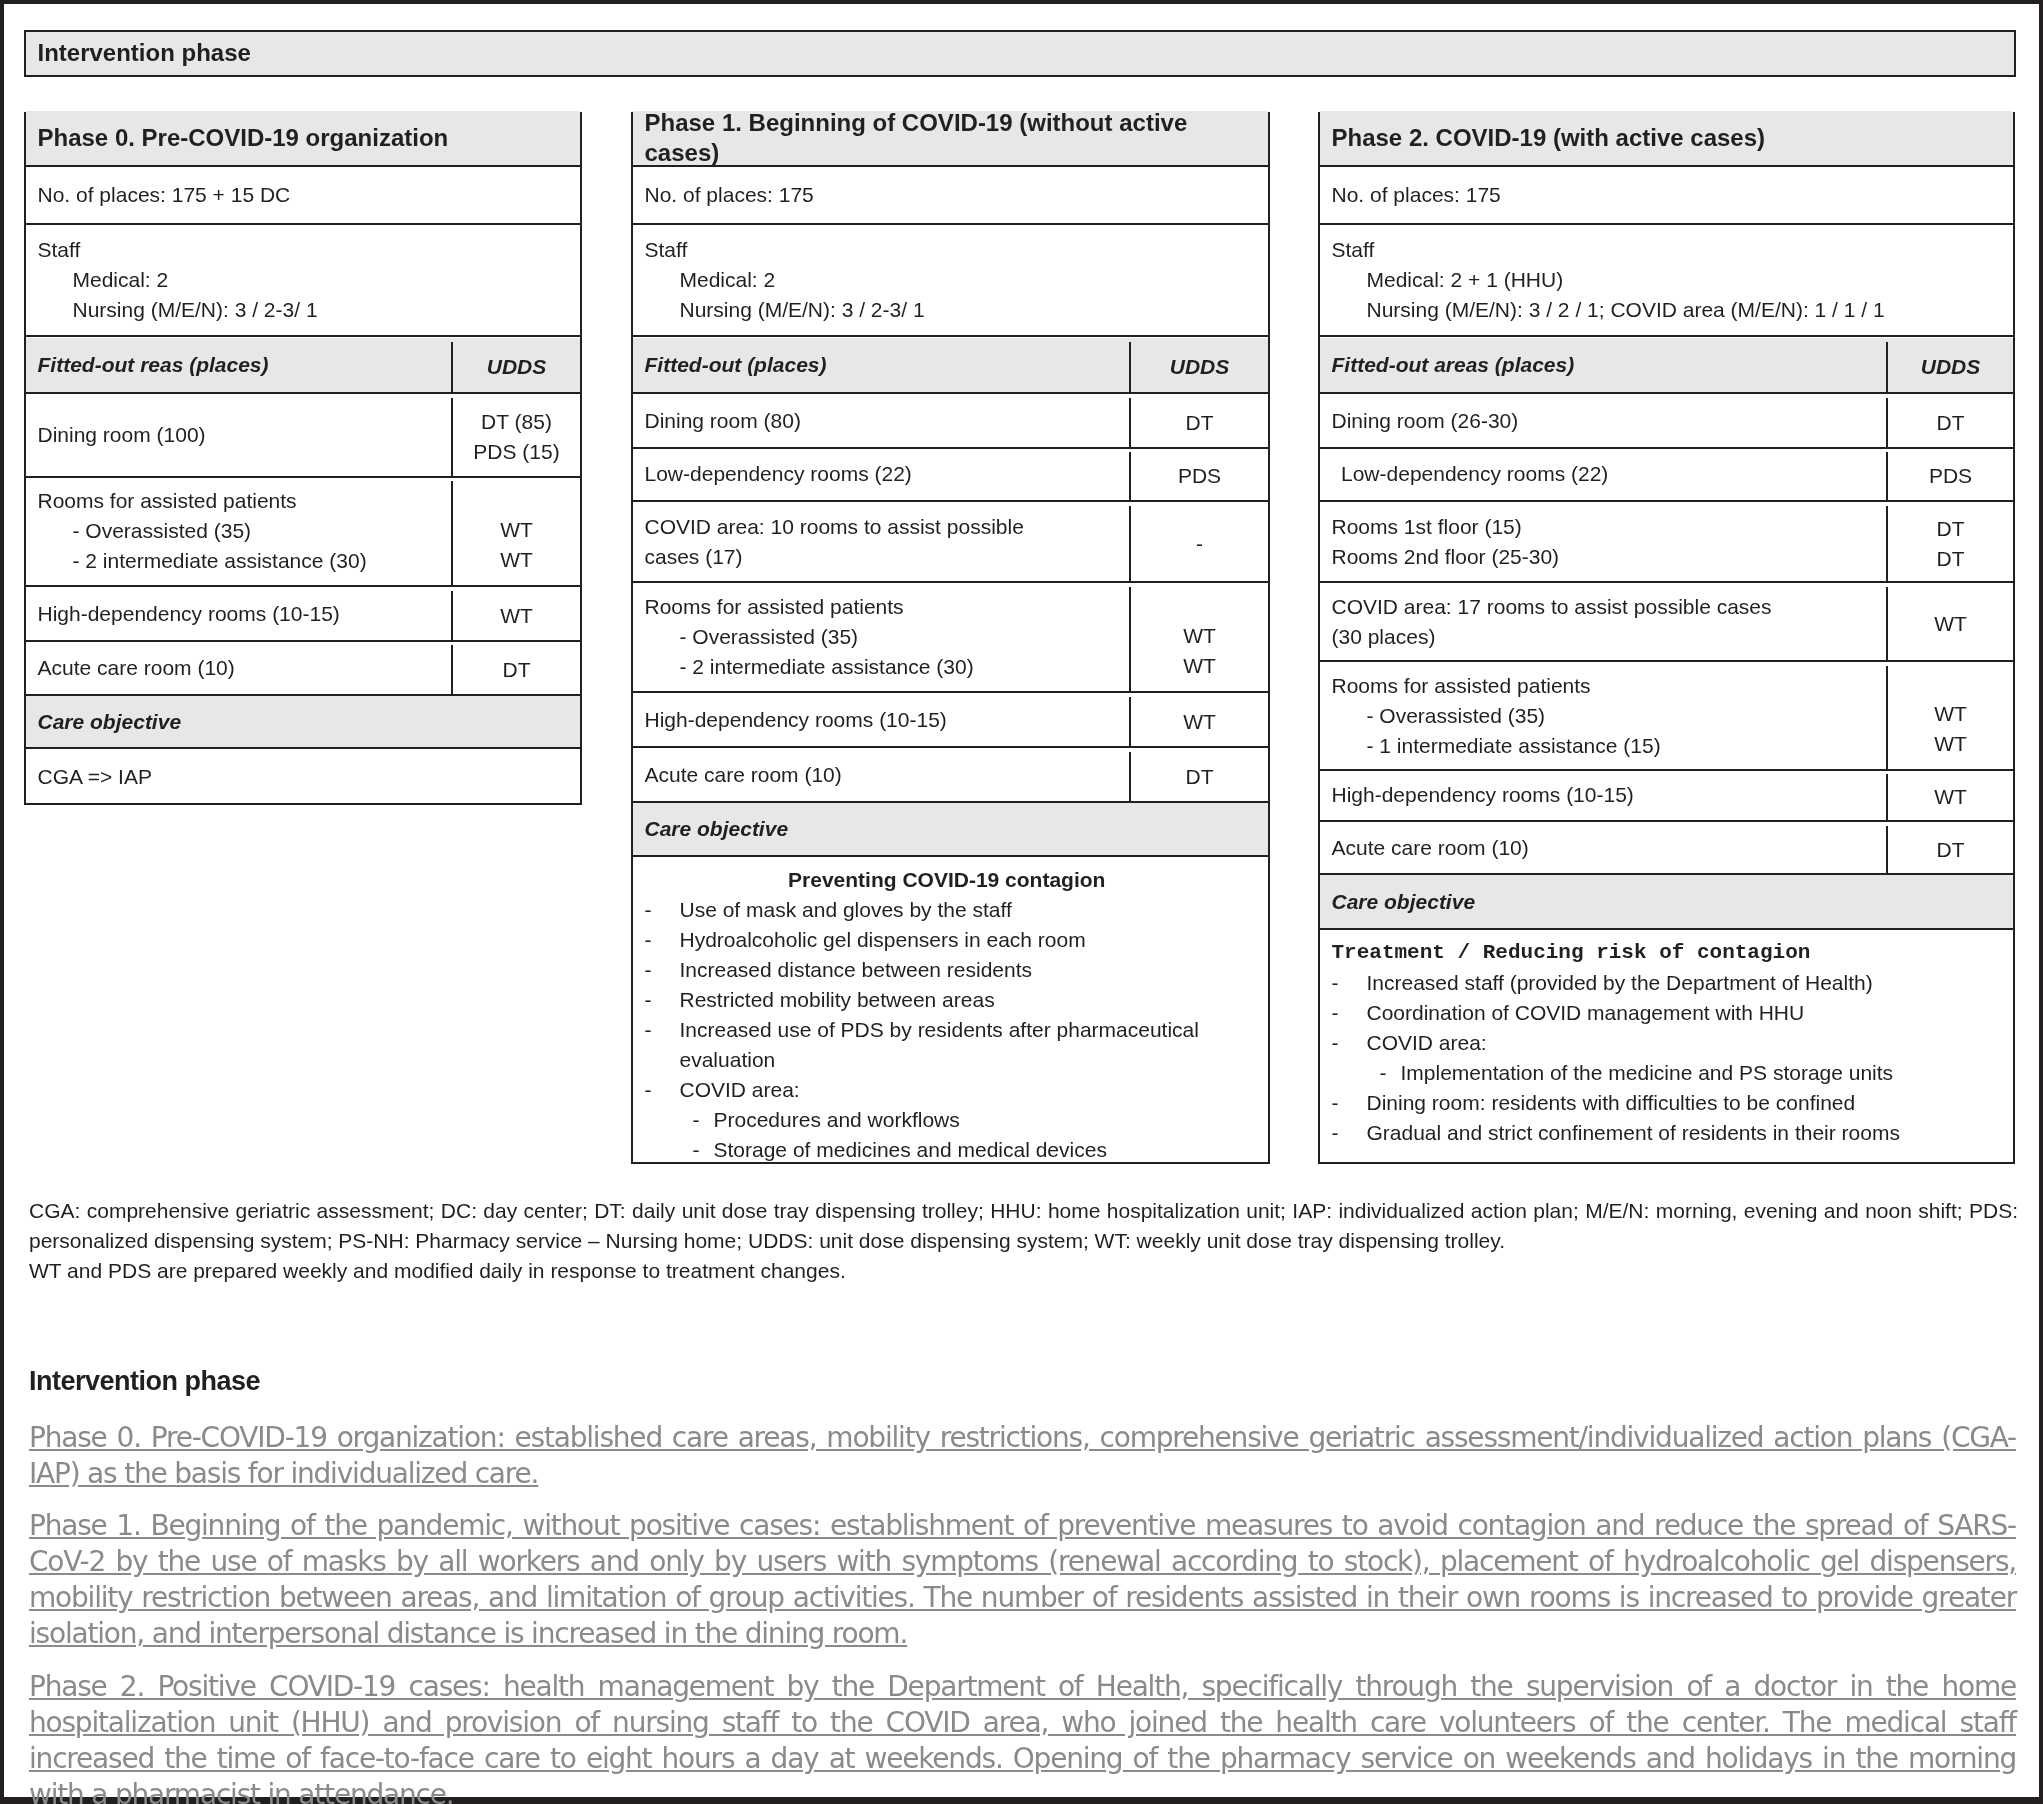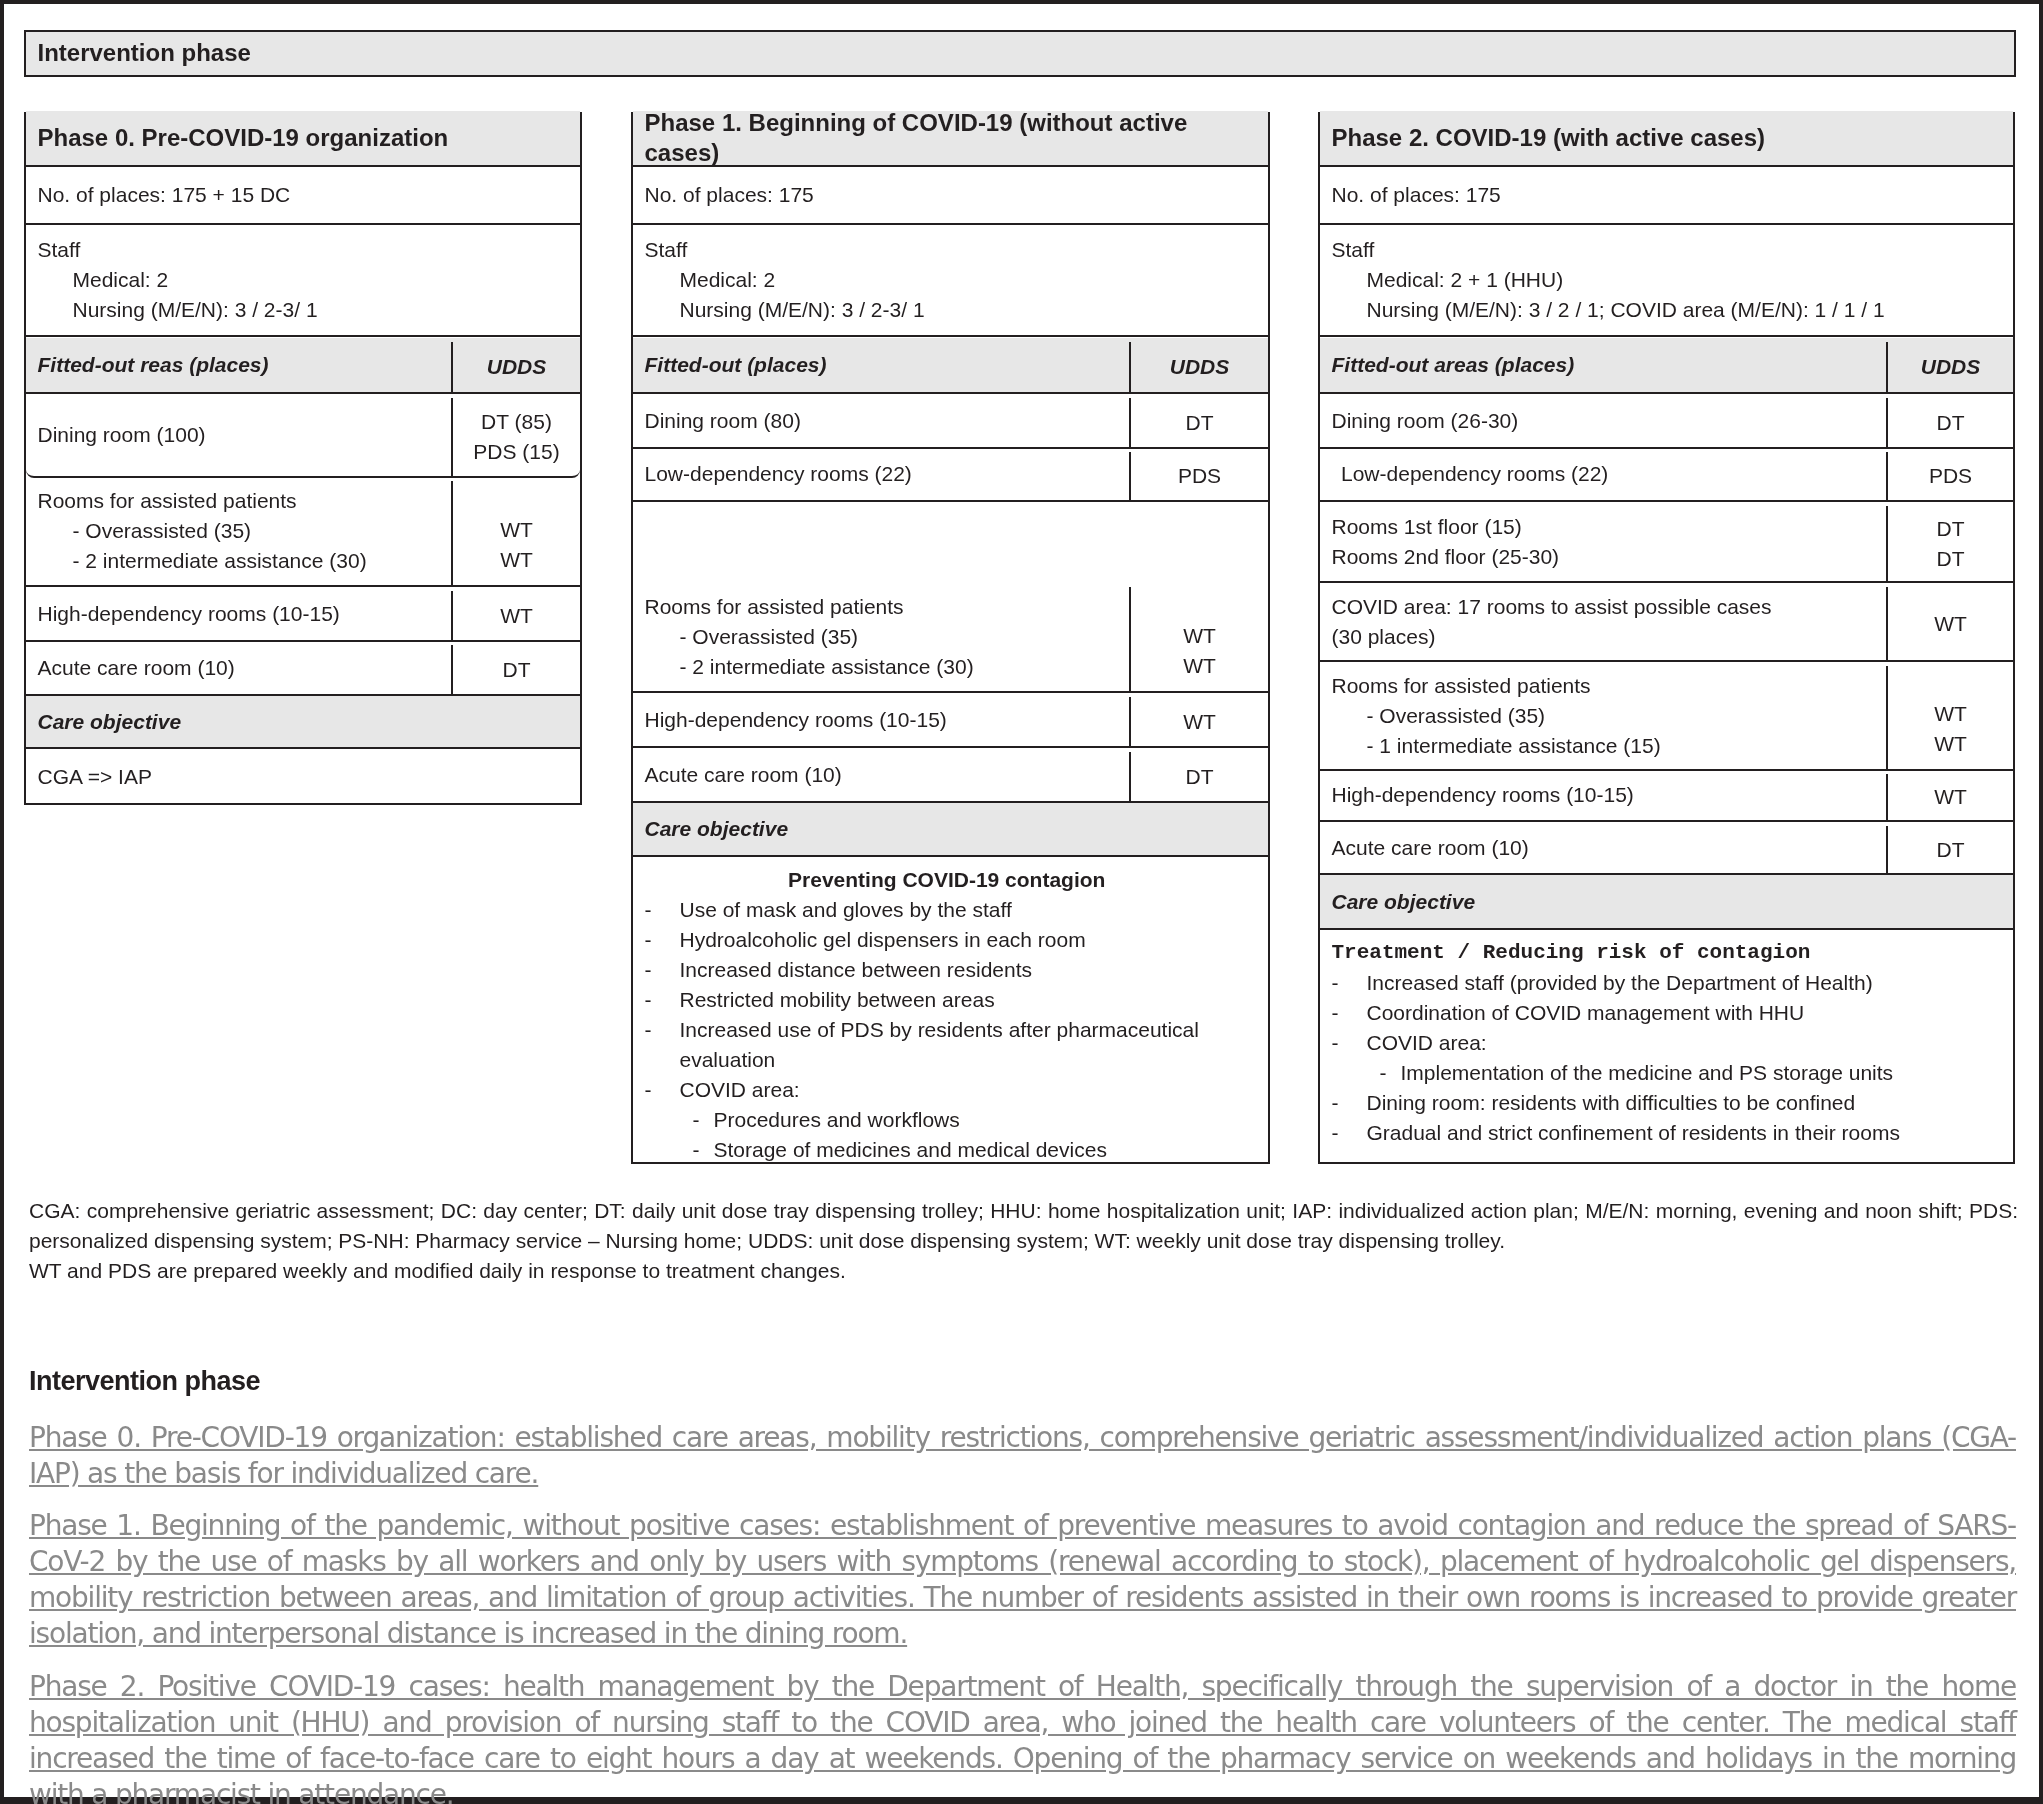--- a/index.html
+++ b/index.html
@@ -63,21 +63,21 @@
       </div>
     </div>
     <div class="row gray" style="top: 224px; height: 56px;">
       <div class="cell-l" style="width: 425px;">
         <span class="hdr-ital">Fitted-out reas (places)</span>
       </div>
       <div class="cell-r" style="left: 425px;">
         <span class="hdr-ital">UDDS</span>
       </div>
     </div>
-    <div class="row" style="top: 280px; height: 84px; border-radius: 8px;">
+    <div class="row" style="top: 280px; height: 84px;">
       <div class="cell-l" style="width: 425px;">
         <div>Dining room (100)</div>
       </div>
       <div class="cell-r" style="left: 425px;">
         <div>DT (85)</div>
         <div>PDS (15)</div>
       </div>
     </div>
     <div class="row" style="top: 363px; height: 110px;">
       <div class="cell-l" style="width: 425px;">
@@ -150,20 +150,29 @@
       <div class="cell-r" style="left: 496px;">
         <div>DT</div>
       </div>
     </div>
     <div class="row" style="top: 334px; height: 54px;">
       <div class="cell-l" style="width: 496px;">
         <div>Low-dependency rooms (22)</div>
       </div>
       <div class="cell-r" style="left: 496px;">
         <div>PDS</div>
+      </div>
+    </div>
+    <div class="row" style="top: 388px; height: 81px;">
+      <div class="cell-l" style="width: 496px;">
+        <div>COVID area: 10 rooms to assist possible</div>
+        <div>cases (17)</div>
+      </div>
+      <div class="cell-r" style="left: 496px;">
+        <div>-</div>
       </div>
     </div>
     <div class="row" style="top: 469px; height: 110px;">
       <div class="cell-l" style="width: 496px;">
         <div>Rooms for assisted patients</div>
         <div class="indent">- Overassisted (35)</div>
         <div class="indent">- 2 intermediate assistance (30)</div>
       </div>
       <div class="cell-r" style="left: 496px; justify-content: flex-end; padding-bottom: 9.6px;">
         <div>WT</div>

